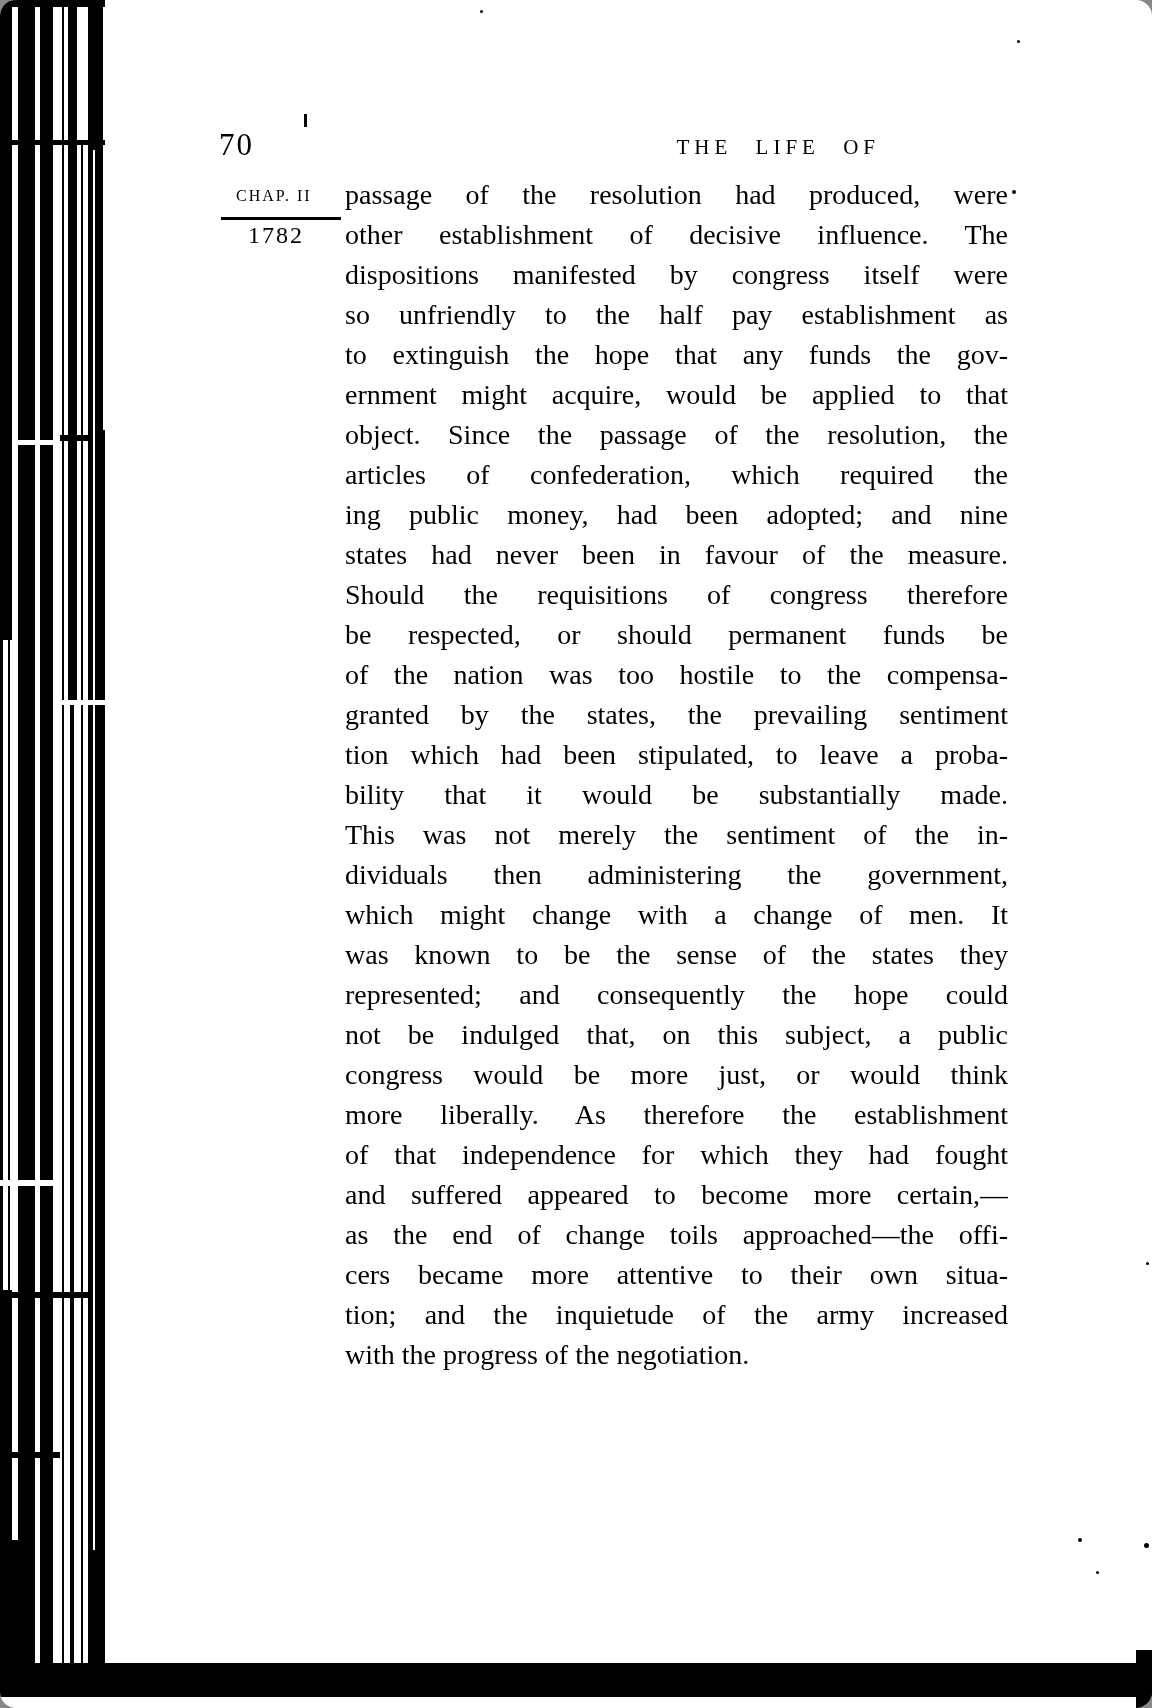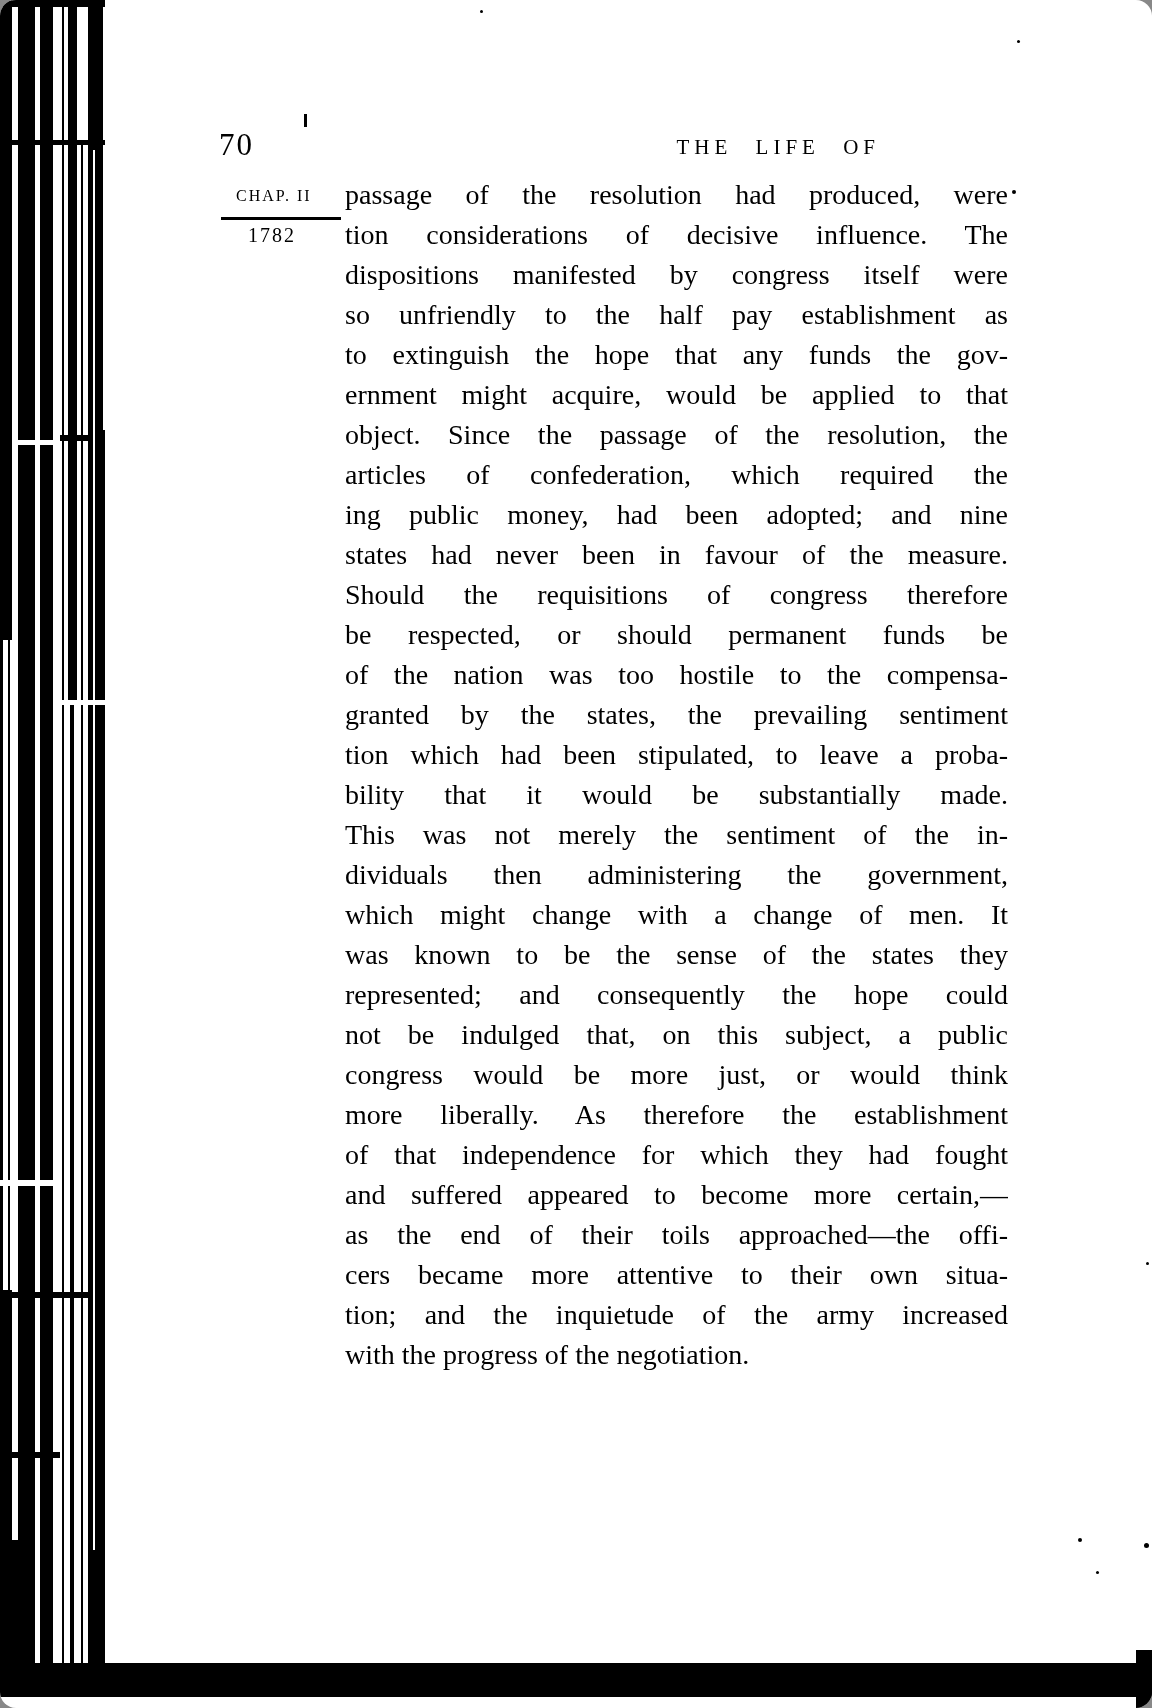--- a/index.html
+++ b/index.html
@@ -27,21 +27,21 @@
   }
   .chapter-label{
     position:absolute;left:236px;top:187px;
     font-size:16px;line-height:17px;letter-spacing:2px;
   }
   .chapter-rule{
     position:absolute;left:221px;top:217px;width:120px;height:3px;background:#000;
   }
   .year-label{
     position:absolute;left:248px;top:225px;
-    font-size:20px;line-height:21px;letter-spacing:2px;
+    font-size:24px;line-height:21px;letter-spacing:2px;
   }
   .body-text{
     position:absolute;left:345px;top:175px;width:663px;
     font-size:28px;
   }
   .bline{
     height:40px;line-height:40px;
     text-align:justify;text-align-last:justify;
     overflow:hidden;white-space:normal;
   }
@@ -85,21 +85,21 @@
 
   <div class="page-number">70</div>
   <div class="running-head">THE LIFE OF</div>
 
   <div class="chapter-label">CHAP. II</div>
   <div class="chapter-rule"></div>
   <div class="year-label">1782</div>
 
   <div class="body-text">
       <div class="bline">passage of the resolution had produced, were</div>
-      <div class="bline">tion considerations of decisive influence. The</div>
+      <div class="bline">other establishment of decisive influence. The</div>
       <div class="bline">dispositions manifested by congress itself were</div>
       <div class="bline">so unfriendly to the half pay establishment as</div>
       <div class="bline">to extinguish the hope that any funds the gov-</div>
       <div class="bline">ernment might acquire, would be applied to that</div>
       <div class="bline">object. Since the passage of the resolution, the</div>
       <div class="bline">articles of confederation, which required the</div>
       <div class="bline">ing public money, had been adopted; and nine</div>
       <div class="bline">states had never been in favour of the measure.</div>
       <div class="bline">Should the requisitions of congress therefore</div>
       <div class="bline">be respected, or should permanent funds be</div>
@@ -110,21 +110,21 @@
       <div class="bline">This was not merely the sentiment of the in-</div>
       <div class="bline">dividuals then administering the government,</div>
       <div class="bline">which might change with a change of men. It</div>
       <div class="bline">was known to be the sense of the states they</div>
       <div class="bline">represented; and consequently the hope could</div>
       <div class="bline">not be indulged that, on this subject, a public</div>
       <div class="bline">congress would be more just, or would think</div>
       <div class="bline">more liberally. As therefore the establishment</div>
       <div class="bline">of that independence for which they had fought</div>
       <div class="bline">and suffered appeared to become more certain,—</div>
-      <div class="bline">as the end of their toils approached—the offi-</div>
+      <div class="bline">as the end of change toils approached—the offi-</div>
       <div class="bline">cers became more attentive to their own situa-</div>
       <div class="bline">tion; and the inquietude of the army increased</div>
       <div class="bline">with the progress of the negotiation.</div>
     </div>
 
   <div class="tick" style="left:304px;top:114px;width:3px;height:13px;"></div>
   <div class="speck" style="left:480px;top:10px;width:3px;height:3px;"></div>
   <div class="speck" style="left:1017px;top:40px;width:3px;height:3px;"></div>
   <div class="speck" style="left:1012px;top:190px;width:4px;height:4px;"></div>
   <div class="speck" style="left:1146px;top:1262px;width:3px;height:3px;"></div>

